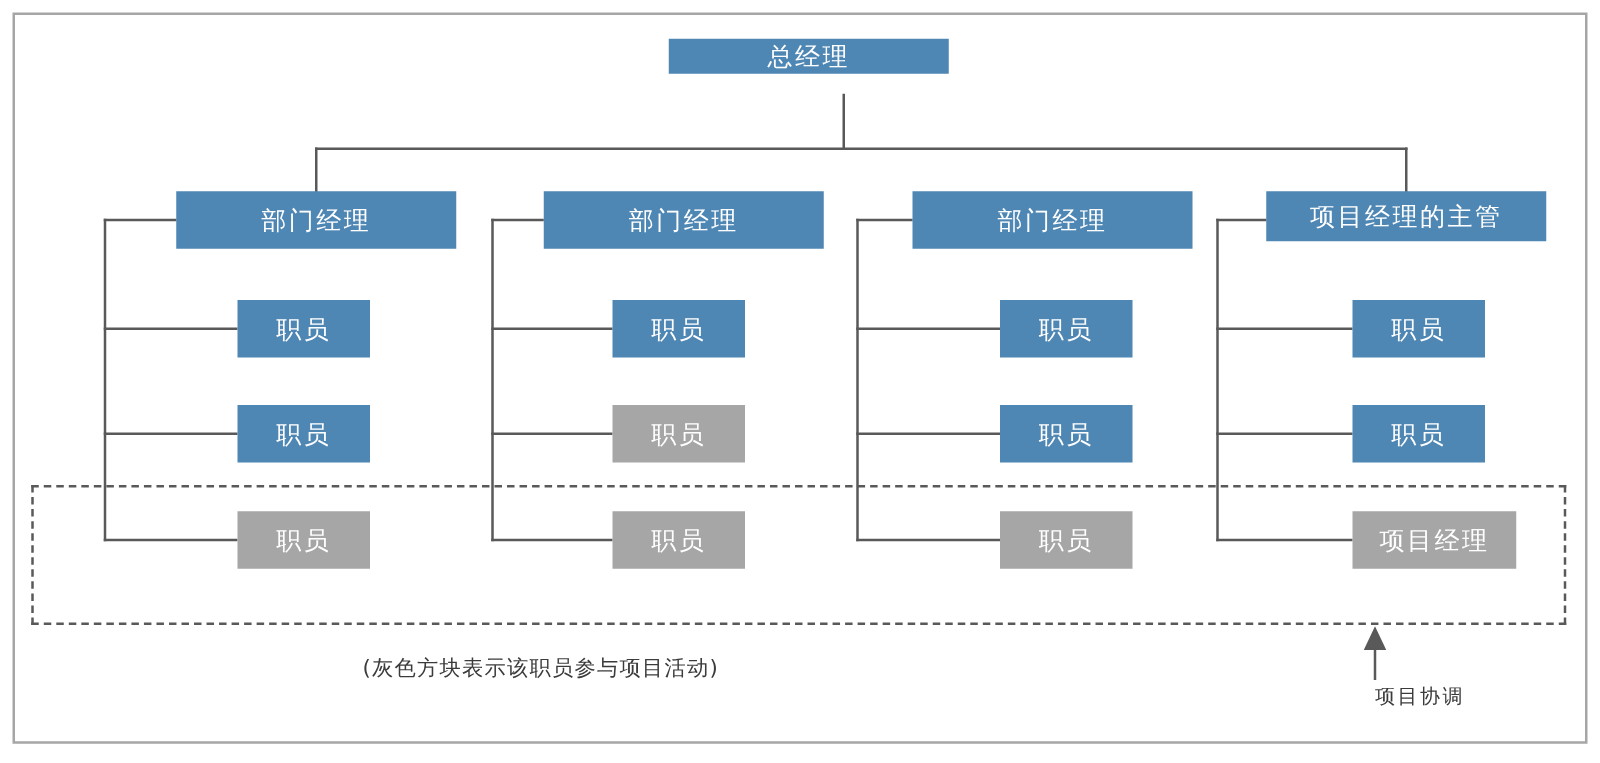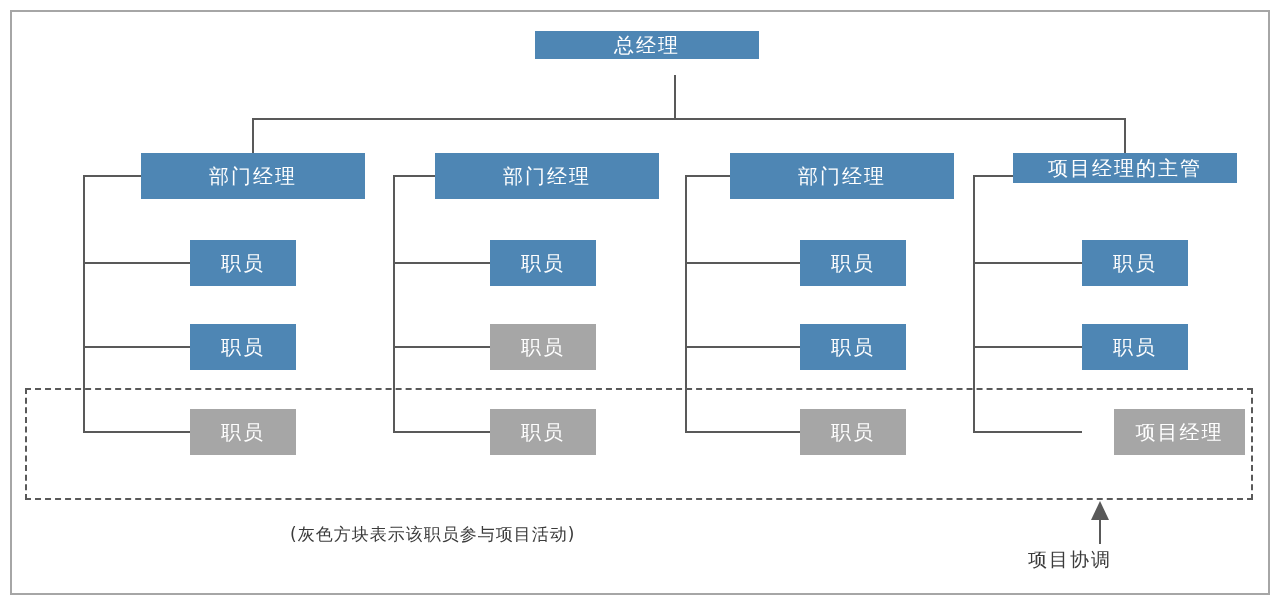--- a/index.html
+++ b/index.html
@@ -6,21 +6,21 @@
   body{font-family:"DejaVu Sans","Liberation Sans",sans-serif;}
   .canvas{position:relative;width:1280px;height:610px;background:#ffffff;overflow:hidden;}
   .frame{position:absolute;left:10px;top:10px;width:1256px;height:581px;border:2px solid #a6a6a6;}
   .node{position:absolute;display:flex;align-items:center;justify-content:center;
         color:#ffffff;font-size:20px;letter-spacing:2px;white-space:nowrap;}
   .blue{background:#4e86b4;}
   .gray{background:#a6a6a6;}
   .line{position:absolute;background:#595959;}
   .dashed-box{position:absolute;border:2px dashed #595959;}
   .caption{position:absolute;color:#3b3b3b;font-size:17px;text-align:left;letter-spacing:1px;}
-  .arrow-label{position:absolute;color:#3b3b3b;font-size:19px;text-align:left;letter-spacing:2px;}
+  .arrow-label{position:absolute;color:#3b3b3b;font-size:16px;text-align:right;letter-spacing:2px;}
   .arrow-head{position:absolute;width:0;height:0;
               border-left:9px solid transparent;border-right:9px solid transparent;
               border-bottom:19px solid #595959;}
 </style>
 </head>
 <body>
 
 <div class="canvas">
 
   <div class="frame"></div>
@@ -55,29 +55,29 @@
   <div class="node blue" style="left:730px;top:153px;width:224px;height:46px;">部门经理</div>
   <div class="line" style="left:685px;top:175px;width:45px;height:2px;"></div>
   <div class="line" style="left:685px;top:175px;width:2px;height:258px;"></div>
   <div class="line" style="left:685px;top:262px;width:115px;height:2px;"></div>
   <div class="line" style="left:685px;top:346px;width:115px;height:2px;"></div>
   <div class="line" style="left:685px;top:431px;width:115px;height:2px;"></div>
   <div class="node blue" style="left:800px;top:240px;width:106px;height:46px;">职员</div>
   <div class="node blue" style="left:800px;top:324px;width:106px;height:46px;">职员</div>
   <div class="node gray" style="left:800px;top:409px;width:106px;height:46px;">职员</div>
 
-  <div class="node blue" style="left:1013px;top:153px;width:224px;height:30px;">项目经理的主管</div>
+  <div class="node blue" style="left:1013px;top:153px;width:224px;height:40px;">项目经理的主管</div>
   <div class="line" style="left:973px;top:175px;width:40px;height:2px;"></div>
   <div class="line" style="left:973px;top:175px;width:2px;height:258px;"></div>
   <div class="line" style="left:973px;top:262px;width:109px;height:2px;"></div>
   <div class="line" style="left:973px;top:346px;width:109px;height:2px;"></div>
   <div class="line" style="left:973px;top:431px;width:109px;height:2px;"></div>
   <div class="node blue" style="left:1082px;top:240px;width:106px;height:46px;">职员</div>
   <div class="node blue" style="left:1082px;top:324px;width:106px;height:46px;">职员</div>
-  <div class="node gray" style="left:1082px;top:409px;width:131px;height:46px;margin-left:32px;">项目经理</div>
+  <div class="node gray" style="left:1082px;top:409px;width:131px;height:46px;">项目经理</div>
 
   <div class="dashed-box" style="left:25px;top:388px;width:1224px;height:108px;"></div>
 
   <div class="caption" style="left:290px;top:523px;width:500px;">(灰色方块表示该职员参与项目活动)</div>
 
   <div class="arrow-head" style="left:1091px;top:501px;"></div>
   <div class="line" style="left:1099px;top:518px;width:2px;height:26px;"></div>
   <div class="arrow-label" style="left:1028px;top:547px;width:144px;">项目协调</div>
 
 </div>

